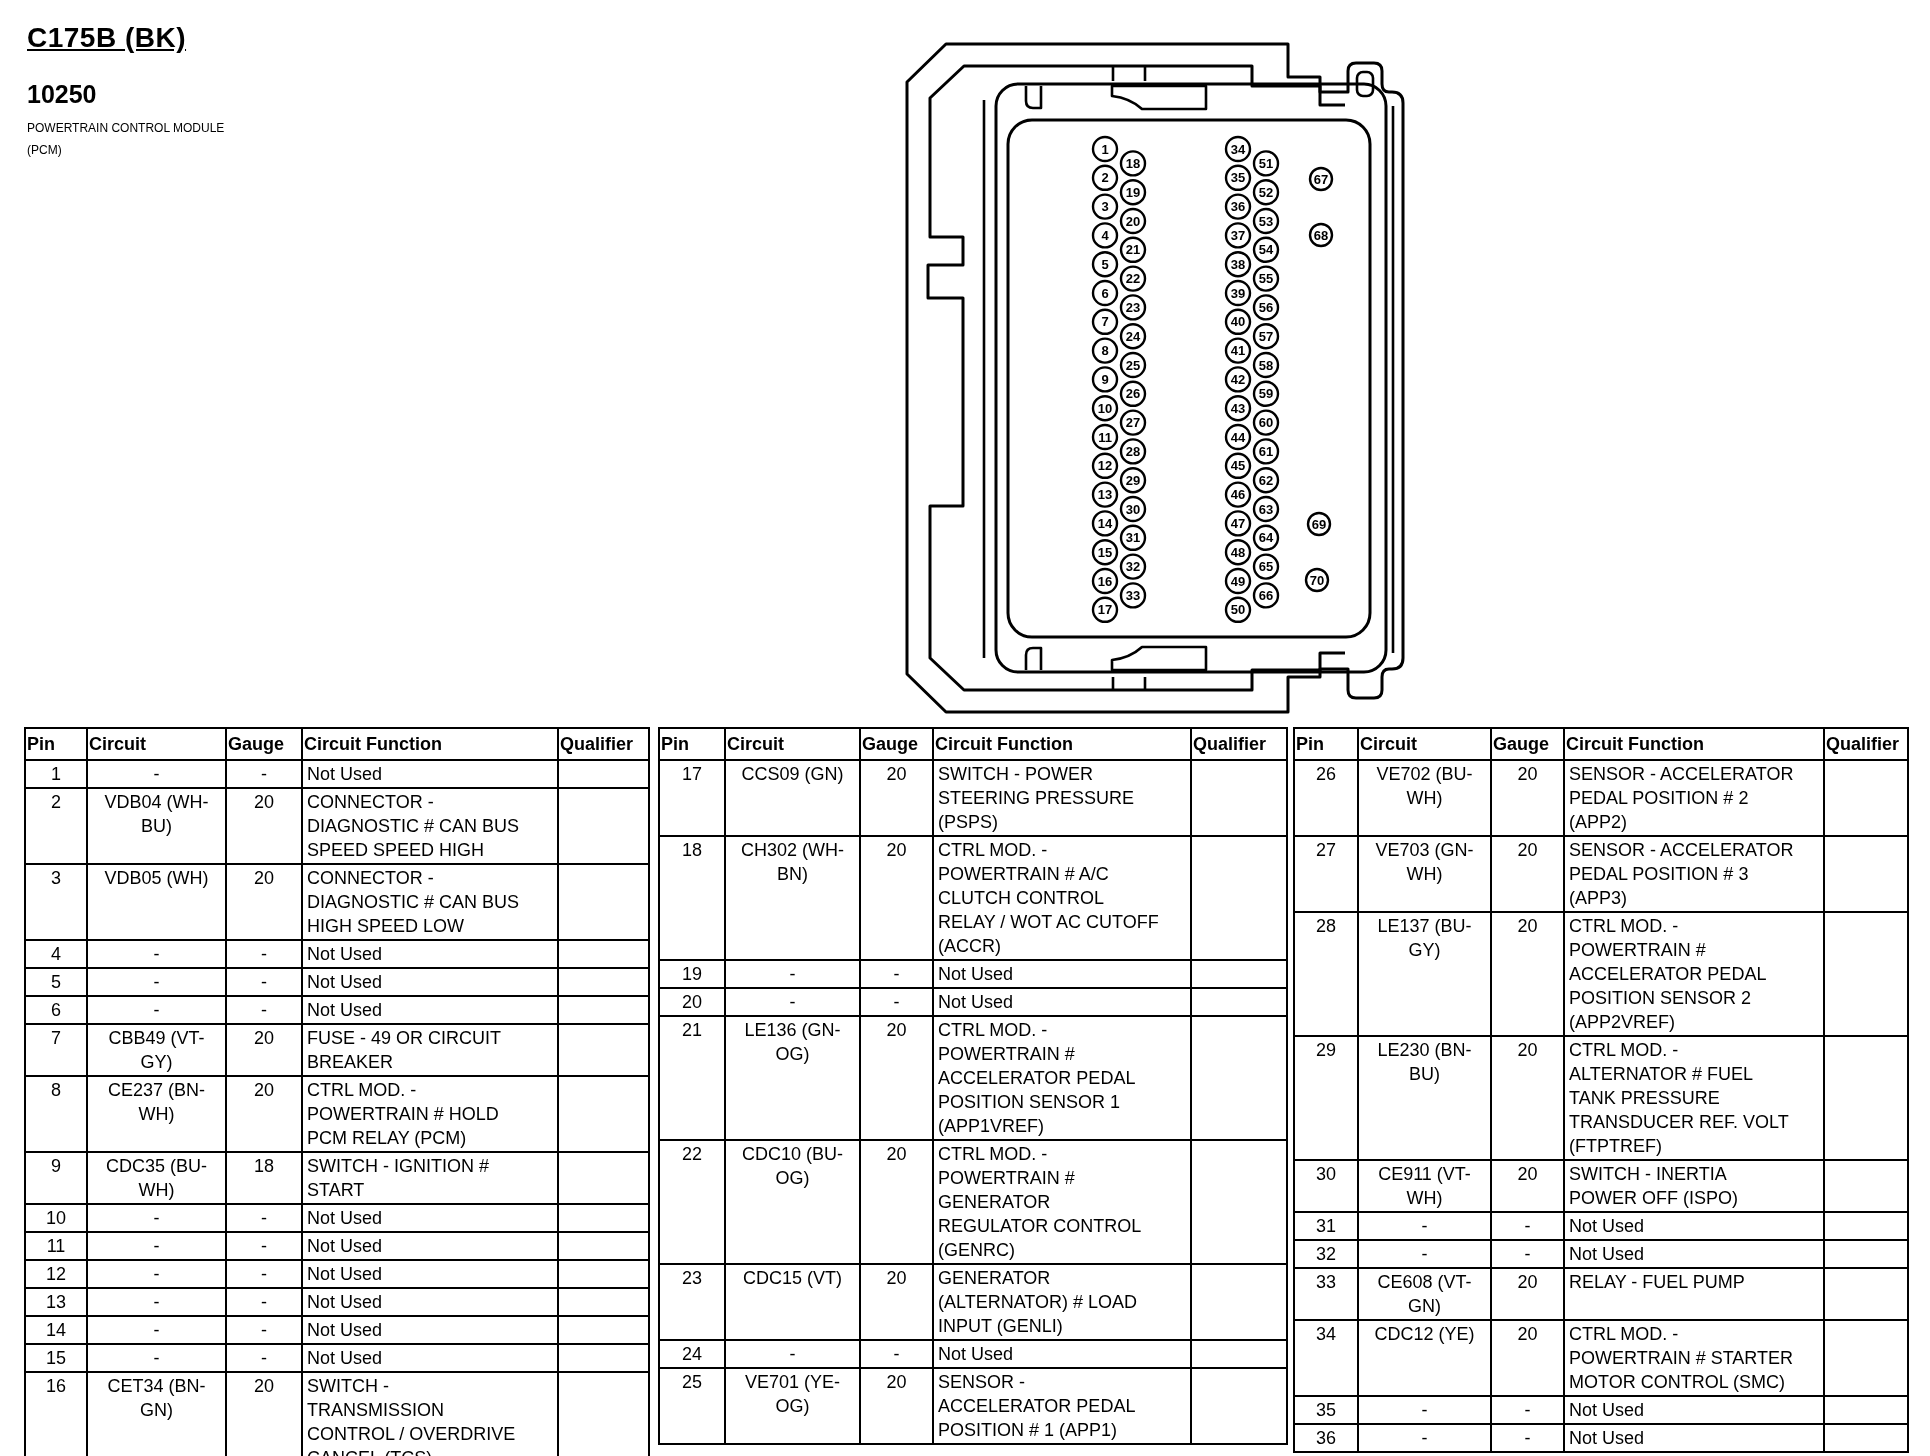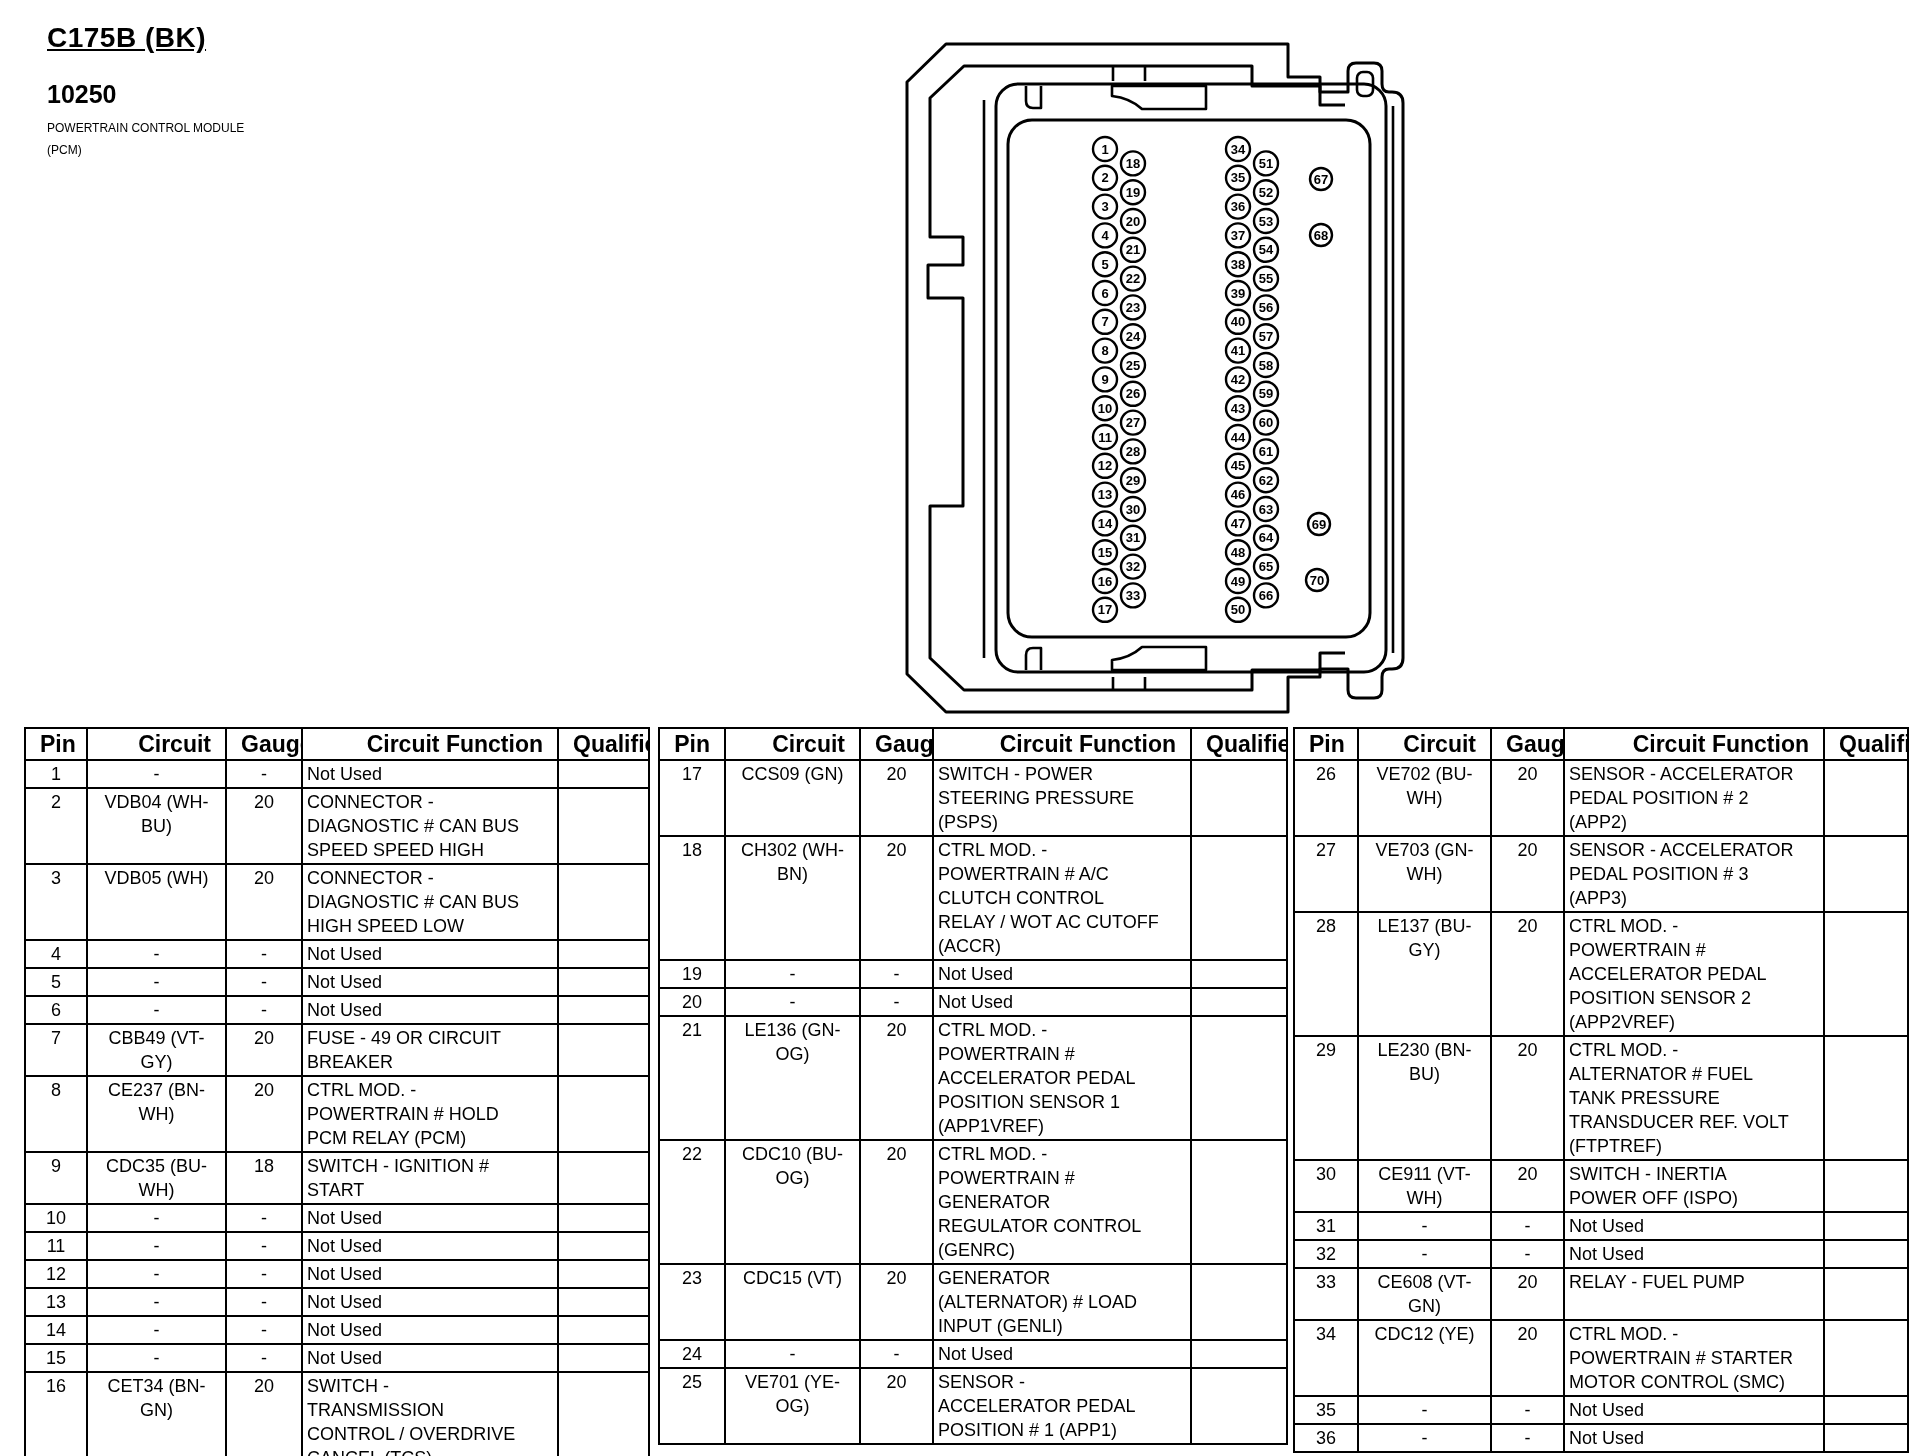--- a/index.html
+++ b/index.html
@@ -3,39 +3,39 @@
 <meta charset="utf-8">
 <style>
   html,body{margin:0;padding:0;}
   body{
     width:1930px;height:1456px;position:relative;overflow:hidden;
     background:#ffffff;color:#000;
     font-family:"Liberation Sans", sans-serif;
     -webkit-font-smoothing:antialiased;
   }
   
-  .doc-header{position:absolute;left:27px;top:22px;margin-left:20px;}
+  .doc-header{position:absolute;left:27px;top:22px;}
   .conn-id{font-size:28px;font-weight:bold;text-decoration:underline;letter-spacing:.5px;}
   .part-no{font-size:25px;font-weight:bold;margin-top:26px;}
   .comp-name{font-size:12px;margin-top:8px;line-height:22px;}
   
   .connector-wrap{position:absolute;left:900px;top:28px;width:520px;height:690px;}
   .connector-wrap svg{display:block;}
   .outline{fill:none;stroke:#000;stroke-width:3;stroke-linejoin:round;}
   .outline-thin{fill:none;stroke:#000;stroke-width:2.6;stroke-linejoin:round;}
   .pin-circle{fill:#fff;stroke:#000;stroke-width:2.4;}
   .pin-num{font-family:"Liberation Sans",sans-serif;font-size:13px;font-weight:bold;text-anchor:middle;fill:#000;}
   .cutout{fill:#fff;stroke:#000;stroke-width:2.6;stroke-linejoin:round;}
   
   .pinout{position:absolute;border-collapse:collapse;table-layout:fixed;background:#fff;}
   .pinout th,.pinout td{
     border:2px solid #000;vertical-align:top;
     font-size:18px;line-height:24px;overflow:hidden;
   }
-  .pinout th{font-size:23px;font-weight:bold;text-align:right;padding:3px 14px;}
+  .pinout th{font-size:18px;font-weight:bold;text-align:left;padding:3px 1px;}
   .pinout td{padding:1px 3px;}
   .pinout td.c-pin{text-align:center;padding:1px 0;}
   .pinout td.c-circuit{text-align:center;padding:1px 12px;}
   .pinout td.c-gauge{text-align:center;}
   .pinout td.c-function{text-align:left;padding:1px 28px 1px 4px;}
   .pinout td.c-qualifier{padding:1px 2px;}
   #table-0{left:24px;top:727px;width:624px;}
   #table-1{left:658px;top:727px;width:628px;}
   #table-2{left:1293px;top:727px;width:614px;}
 </style>

